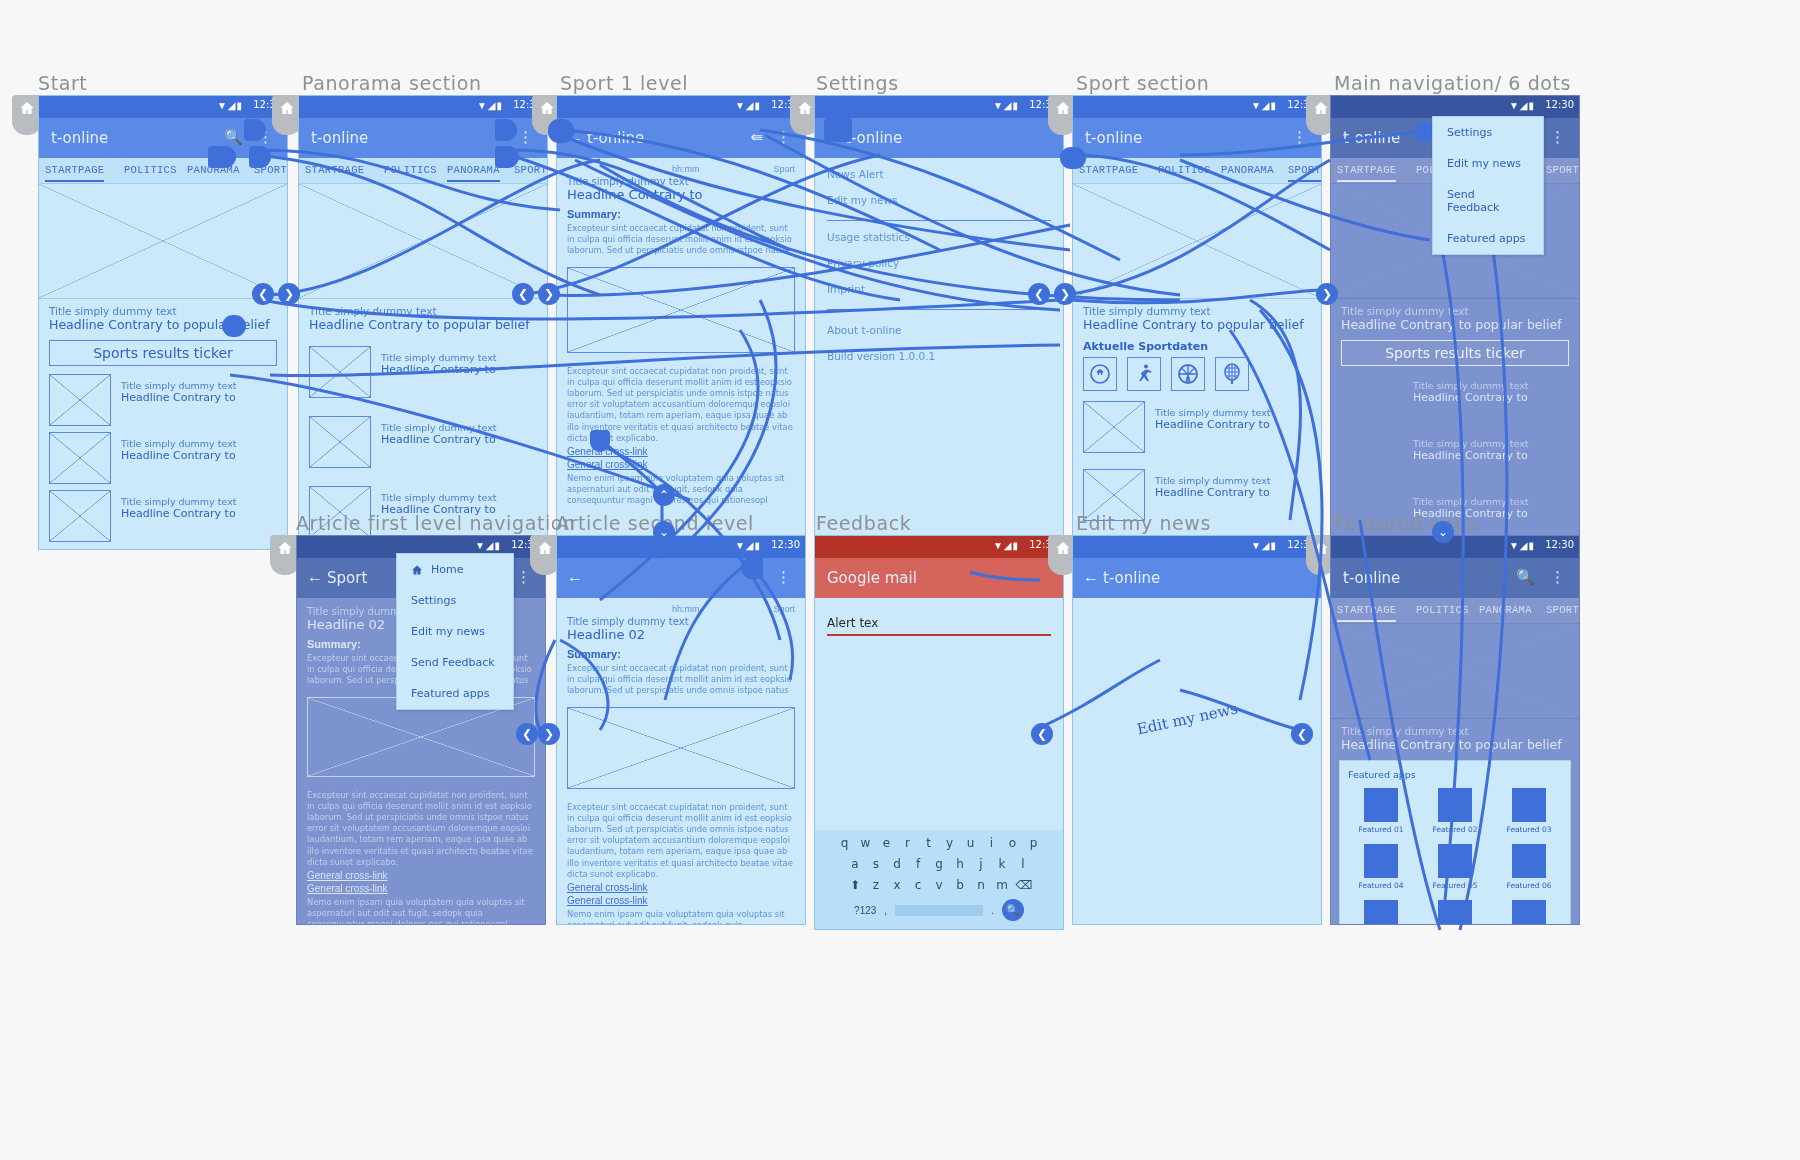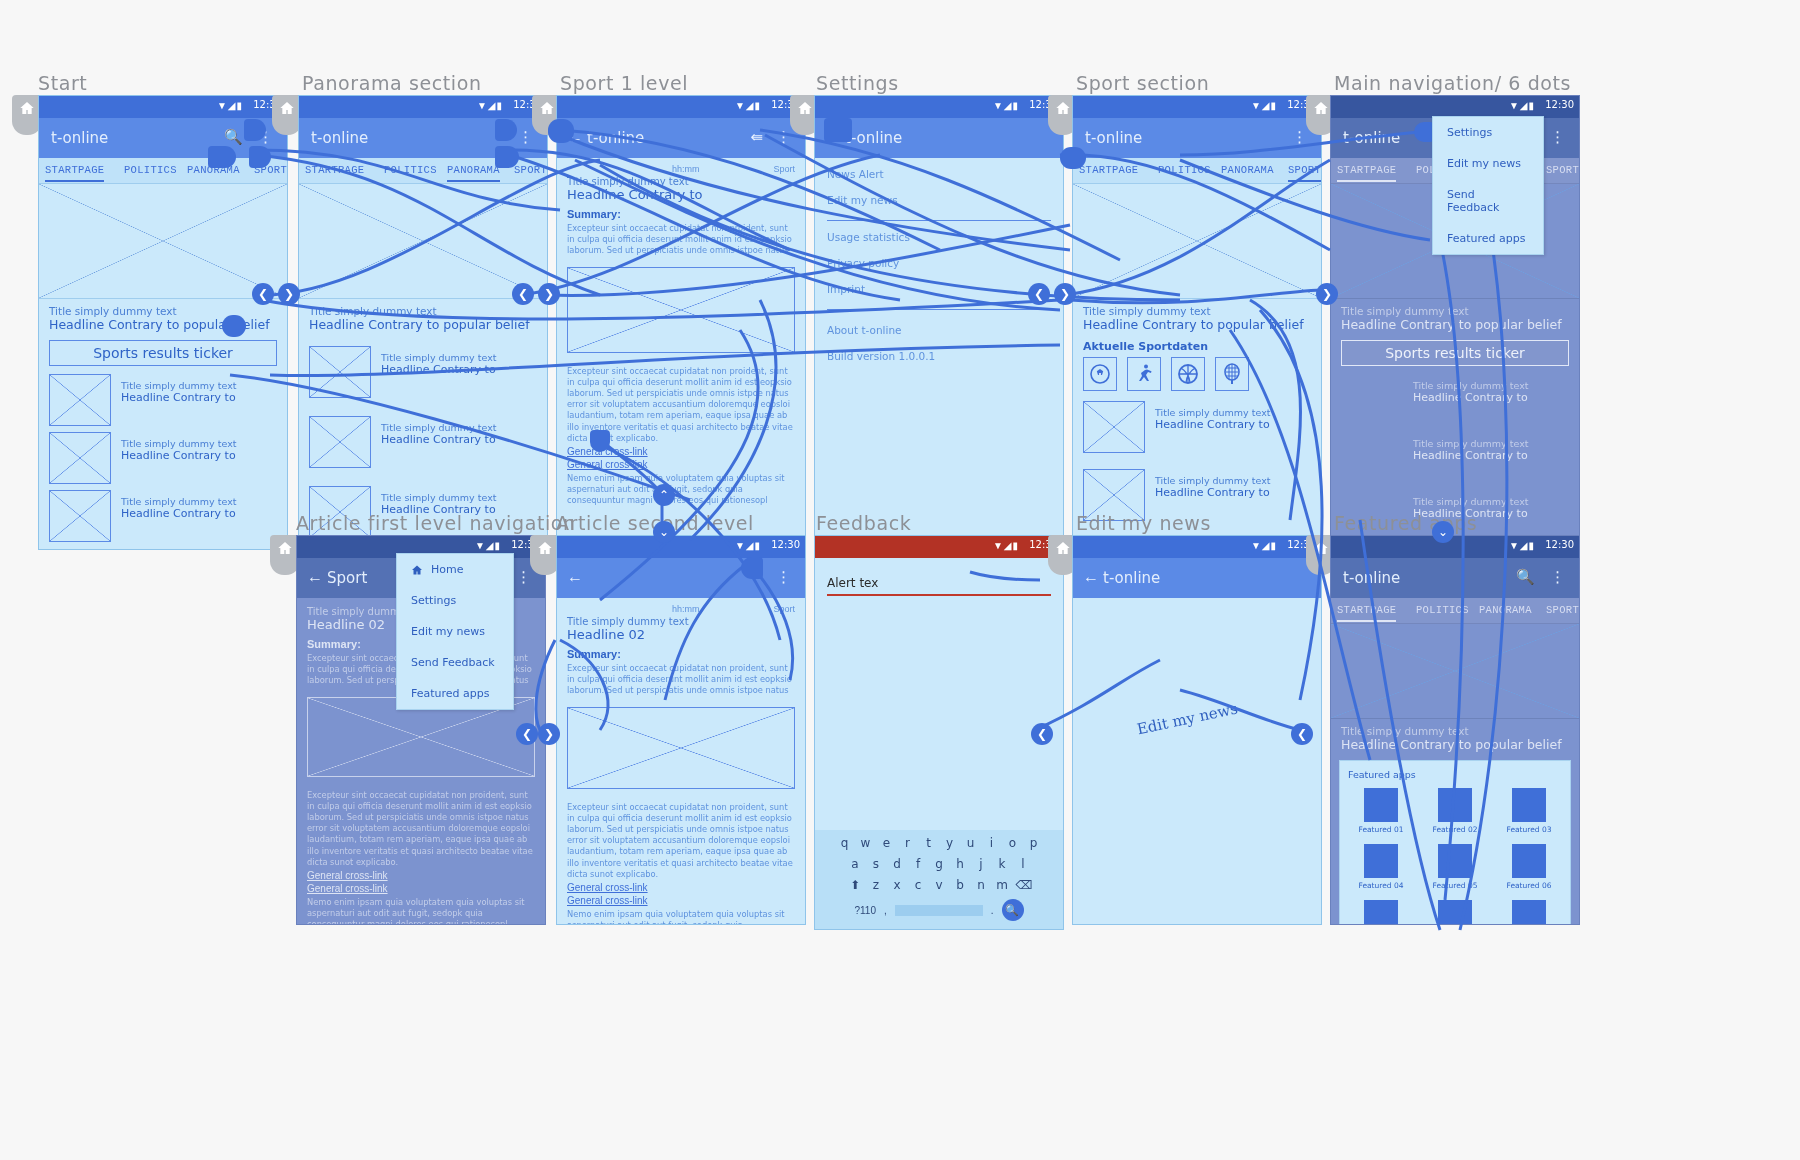--- a/index.html
+++ b/index.html
@@ -630,20 +630,23 @@
       <p>Nemo enim ipsam quia voluptatem quia voluptas sit aspernaturi aut odit aut fugit, sedopk quia consequuntur magni dolores eos qui rationesopl</p>
     </div>
   </div>
 
   <div class="frame-title" style="left:816px; top:512px">Feedback</div>
   <div class="phone" style="left:814px; top:535px; height:395px; background:#cbe9fb">
     <div class="statusbar" style="background:#b33225">
       <span class="sicons">▼◢▮</span>
       <span class="clock">12:30</span>
     </div>
+    <div class="appbar" style="background:#d4645c">
+      <span class="brand">Google mail</span>
+    </div>
     <div class="inputline">
       <div class="val">Alert tex</div>
       <div class="rule"></div>
     </div>
     <div class="kb">
       <div class="kbrow">
         <span>q</span>
         <span>w</span>
         <span>e</span>
         <span>r</span>
@@ -670,21 +673,21 @@
         <span>z</span>
         <span>x</span>
         <span>c</span>
         <span>v</span>
         <span>b</span>
         <span>n</span>
         <span>m</span>
         <span>⌫</span>
       </div>
       <div class="kbspace">
-        <span class="num">?110</span>
+        <span class="num">?123</span>
         <span class="num">,</span>
         <span class="bar"></span>
         <span class="num">.</span>
         <span class="kbsearch">🔍</span>
       </div>
     </div>
   </div>
 
   <div class="frame-title" style="left:1076px; top:512px">Edit my news</div>
   <div class="homebtn" style="left:1048px; top:535px">

